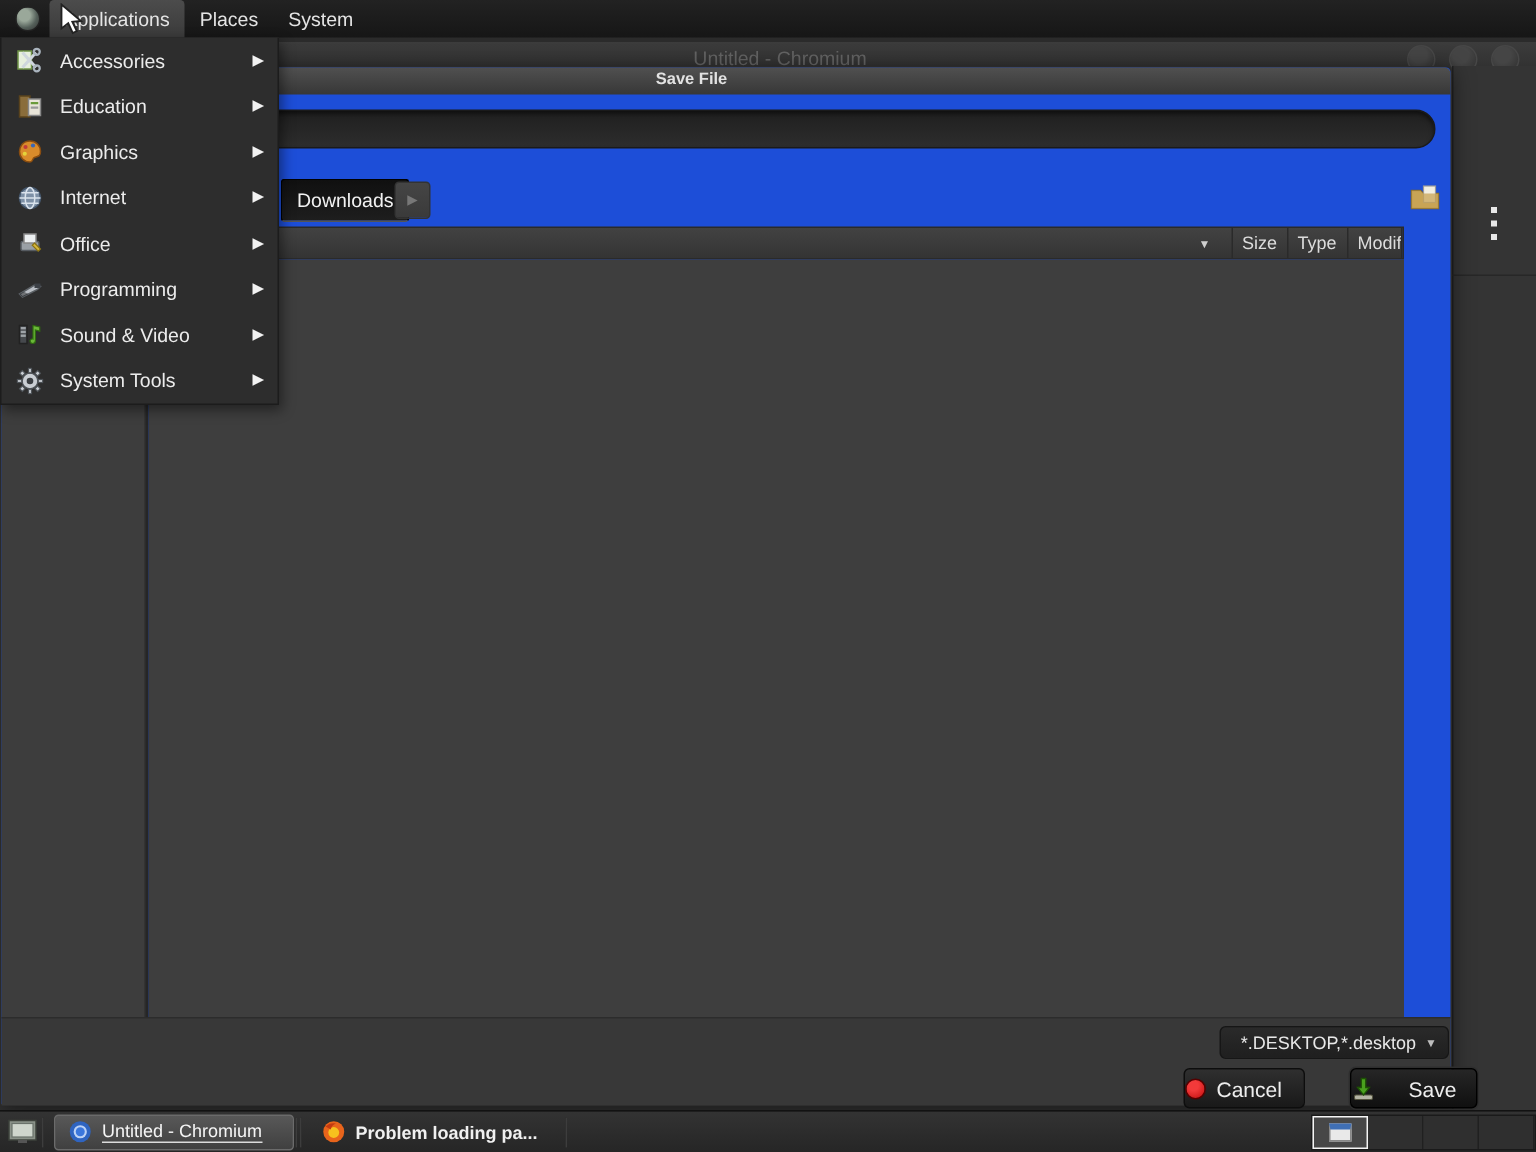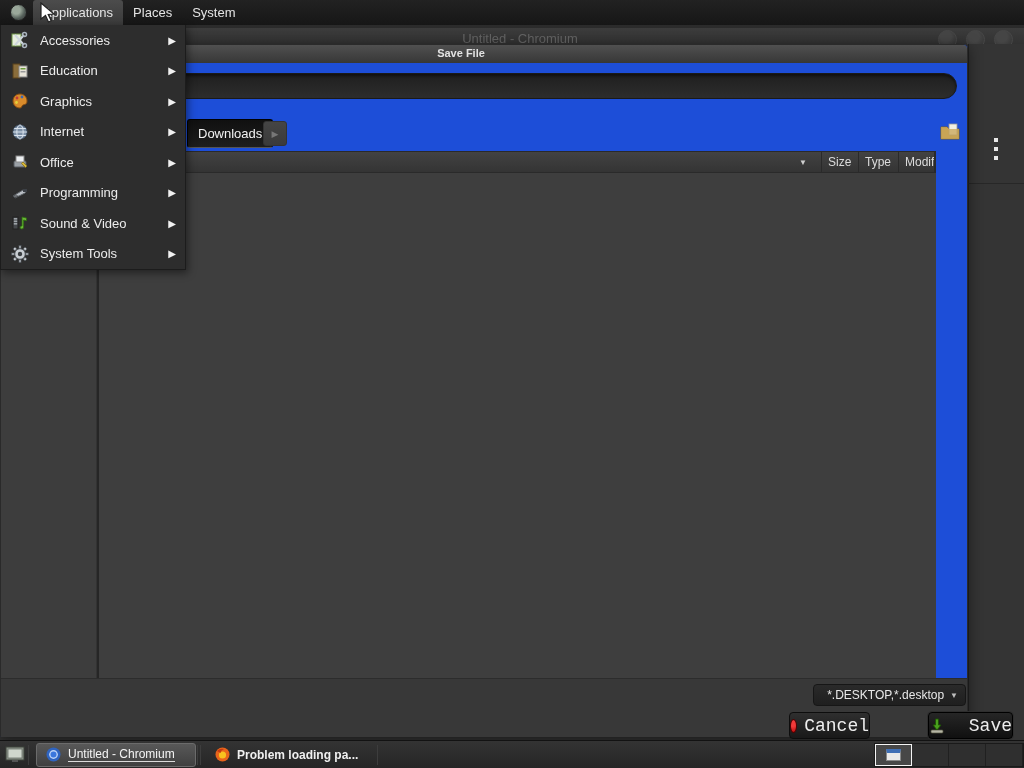--- a/index.html
+++ b/index.html
@@ -47,23 +47,23 @@
   .sort-arrow { font-size:8px; color:#cfcfcf; margin-right:8px; }
 
   #file-list { left:98px; top:128px; width:837px; height:505px; background:#3e3e3e; }
   #places-pane { left:0; top:18px; width:95px; height:615px; background:#3d3d3d; }
   #pane-divider { left:95px; top:18px; width:3px; height:615px; background:#262626; border-left:1px solid #333; }
 
   
   #dialog-bottom { left:0; top:633px; width:966px; height:59px; background:#383838; border-top:1px solid #2c2c2c; }
   #filter-combo { left:812px; top:5px; width:153px; height:22px; background:linear-gradient(#2a2a2a,#1f1f1f); border:1px solid #161616; border-radius:4px; display:flex; align-items:center; justify-content:flex-end; padding:0 7px; color:#e8e8e8; font-size:12px; gap:6px; }
   #filter-combo .combo-arrow { font-size:8px; color:#bdbdbd; }
-  .dlg-btn { top:33px; height:27px; background:linear-gradient(#2f2f2f,#191919); border:1px solid #0d0d0d; border-radius:4px; color:#ededed; font-size:18px; display:flex; align-items:center; justify-content:space-between; gap:7px;font-family:Liberation Mono, monospace; }
+  .dlg-btn { top:33px; height:27px; background:linear-gradient(#2f2f2f,#191919); border:1px solid #0d0d0d; border-radius:4px; color:#ededed; font-size:14px; display:flex; align-items:center; justify-content:flex-start; gap:7px; }
   #btn-cancel { left:788px; width:81px; }
-  #btn-save { left:927px; width:85px; background:linear-gradient(#262626,#101010); border:1px solid #000; box-shadow:0 0 0 1px #2e2e2e;gap:22px; }
+  #btn-save { left:899px; width:85px; background:linear-gradient(#262626,#101010); border:1px solid #000; box-shadow:0 0 0 1px #2e2e2e;gap:22px; }
   #cancel-icon { width:14px; height:14px; border-radius:50%; background:radial-gradient(circle at 38% 32%, #f23a3a 0 30%, #bf0d0d 100%); border:1px solid #550000; }
 
   
   #app-menu { left:0; top:25px; width:186px; height:245px; background:#2d2d2d; border:1px solid #1c1c1c; border-top:none; box-shadow:2px 3px 8px rgba(0,0,0,.45); z-index:50; display:flex; flex-direction:column; }
   .menu-item { flex:1; display:flex; align-items:center; padding-left:9px; font-size:13px; color:#ececec;justify-content:space-between; }
   .menu-item .mi-icon { width:20px; height:20px; margin-right:10px; display:flex; align-items:center; justify-content:center; }
   .menu-item .mi-arrow { margin-left:auto; margin-right:9px; font-size:10px; color:#f2f2f2; }
 
   
   #taskbar { left:0; top:740px; width:1024px; height:28px; background:linear-gradient(#333,#262626); border-top:1px solid #121212; z-index:40; display:flex; align-items:center; }

